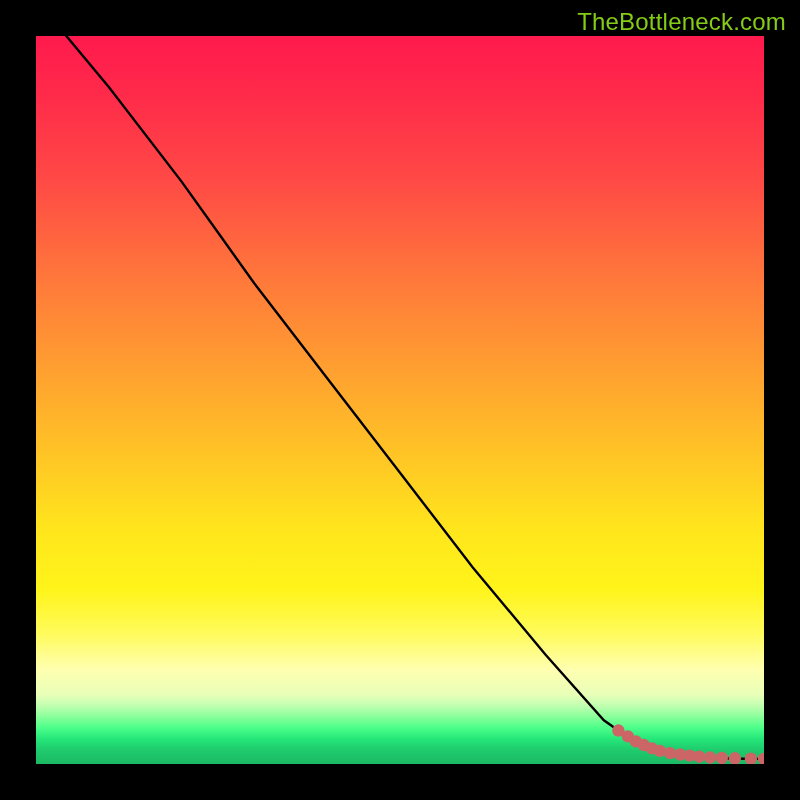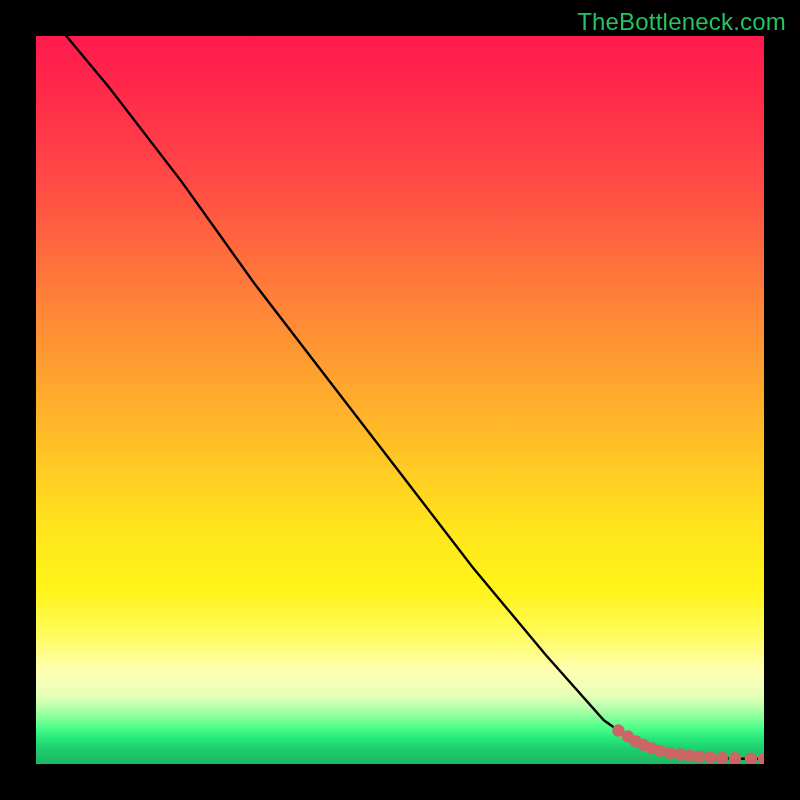--- a/index.html
+++ b/index.html
@@ -48,21 +48,21 @@
     inset: 0;
     width: 100%;
     height: 100%;
   }
   #attribution {
     position: absolute;
     top: 8px;
     right: 14px;
     font-family: Arial, Helvetica, sans-serif;
     font-size: 24px;
-    color: #22c55e;
+    color: #84cc16;
     letter-spacing: 0.2px;
     user-select: none;
     text-align: center;
   }
 </style>
 </head>
 <body>
 
 <div id="stage">
   <div id="attribution">TheBottleneck.com</div>

